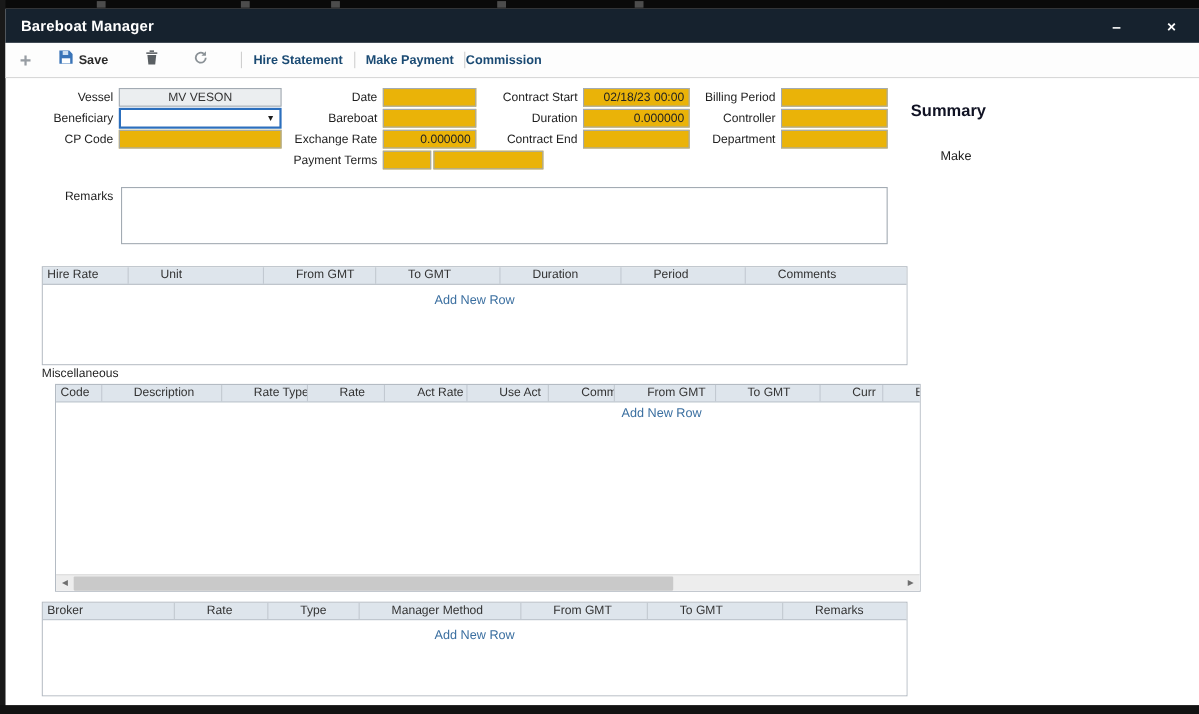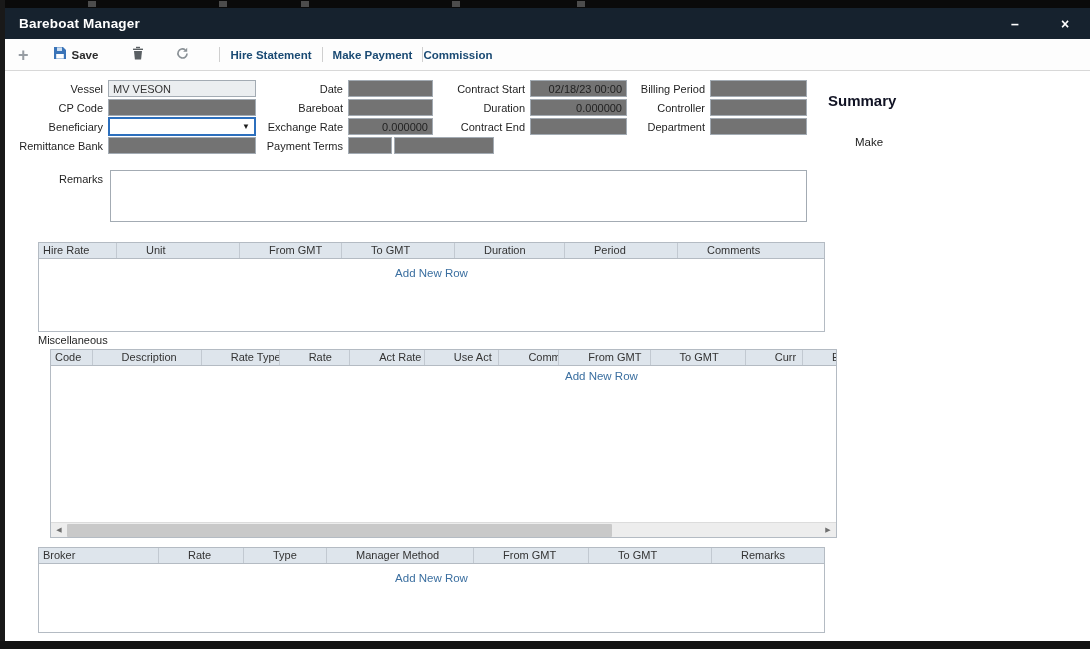--- a/index.html
+++ b/index.html
@@ -20,23 +20,23 @@
 
   .toolbar { position:absolute; left:0; top:31px; width:100%; height:32px; background:#fdfdfd;
              border-bottom:1px solid #d8d8d8; display:flex; align-items:center; padding-left:13px; }
   .tb-plus { color:#979da3; font-size:18px; font-weight:bold; line-height:14px; cursor:pointer; }
   .tb-group { display:flex; align-items:center; gap:5px; cursor:pointer; }
   .tb-label { font-size:11.5px; font-weight:bold; color:#2b2b2b; }
   .tb-link { font-size:11.5px; font-weight:bold; color:#1a4a73; cursor:pointer; }
   .tb-sep { width:1px; height:15px; background:#cfcfcf; }
 
   .lbl { font-size:11px; color:#1f1f1f; text-align:right; padding-right:5px; white-space:nowrap; }
-  .inp { border:1px solid #a3abb3; height:17px; font-size:11px; padding:0 4px; background:#737373;
+  .inp { border:1px solid #a3abb3; height:17px; font-size:11px; padding:0 4px; background:#eab308;
          font-family:"Liberation Sans",sans-serif; color:#222; }
-  .inp.ro { background:#ebeef0; color:#333; }
+  .inp.ro { background:#ebeef0; color:#333;text-align:center; }
   .inp.num { text-align:right; }
   .frow { display:flex; align-items:center; height:19px; }
   .fgroup { position:absolute; }
 
   .dropdown { border:2px solid #2c6fbd; height:19px; width:148px; background:#fff; display:flex;
               align-items:center; justify-content:flex-end; cursor:pointer; }
   .dd-arrow { font-size:8px; color:#1d1d1d; padding-right:4px; }
 
   .summary-title { position:absolute; font-size:15px; font-weight:bold; color:#101223; }
   .paid { position:absolute; font-size:11.5px; color:#222; }
@@ -118,32 +118,28 @@
     <div class="tb-sep" style="margin-left:10px"></div>
     <span class="tb-link" style="">Commission</span>
   </div>
 
   <div class="fgroup" style="left:3px; top:71px;">
     <div class="frow">
       <span class="lbl" style="width:100px">Vessel</span>
       <input class="inp ro" style="width: 148px;" readonly="" value="MV VESON">
     </div>
     <div class="frow">
-      <span class="lbl" style="width:100px">CP Code</span>
-      <input class="inp" style="width: 148px;" value="">
-    </div>
-    <div class="frow">
       <span class="lbl" style="width:100px">Beneficiary</span>
       <div class="dropdown">
         <span style="flex:1; font-size:11px; padding-left:3px;"></span>
         <span class="dd-arrow">▼</span>
       </div>
     </div>
     <div class="frow">
-      <span class="lbl" style="width:100px">Remittance Bank</span>
+      <span class="lbl" style="width:100px">CP Code</span>
       <input class="inp" style="width: 148px;" value="">
     </div>
   </div>
 
   <div class="fgroup" style="left:261px; top:71px;">
     <div class="frow">
       <span class="lbl" style="width:82px">Date</span>
       <input class="inp" style="width: 85px;" value="">
     </div>
     <div class="frow">

